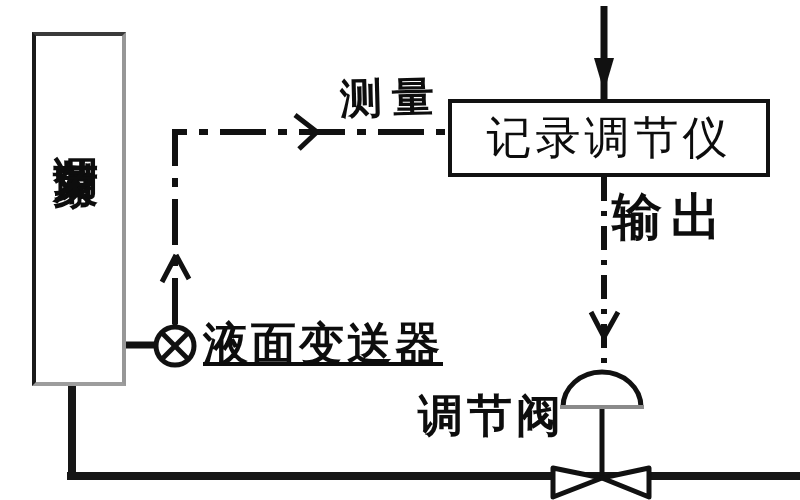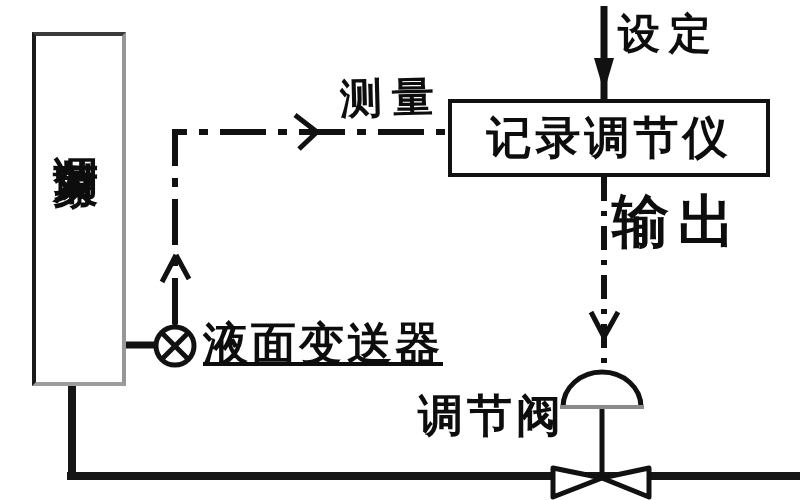--- a/index.html
+++ b/index.html
@@ -20,25 +20,25 @@
     left:52px;top:120px;font-size:45px;line-height:1.06;
     writing-mode:vertical-rl;text-orientation:upright;letter-spacing:3px;
   }
 
   
   .controller-box{
     position:absolute;left:448px;top:99px;width:322px;height:78px;background:#fff;
     border:4px solid #111;box-sizing:border-box;
     display:flex;align-items:center;justify-content:center;
   }
-  .controller-label{font-size:45px;font-weight:bold;letter-spacing:4px;}
+  .controller-label{font-size:45px;font-weight:normal;letter-spacing:4px;}
 
   .setpoint-label{left:618px;top:6px;font-size:42px;letter-spacing:9px;}
   .measurement-label{left:340px;top:70px;font-size:42px;letter-spacing:10px;transform:rotate(-1.5deg);}
-  .output-label{left:612px;top:184px;font-size:57px;letter-spacing:9px;}
+  .output-label{left:612px;top:184px;font-size:50px;letter-spacing:9px;}
   .transmitter-label{left:203px;top:314px;font-size:45px;letter-spacing:3px;text-decoration:underline;}
   .valve-label{left:418px;top:386px;font-size:45px;letter-spacing:4px;text-align:center;}
 </style>
 </head>
 <body>
 
 <div id="canvas">
 
   <svg id="diagram-svg" viewBox="0 0 800 500" xmlns="http://www.w3.org/2000/svg">
 
@@ -75,19 +75,18 @@
     </g>
   </svg>
 
   <div class="object-box"></div>
   <div class="lbl object-label">调节对象</div>
 
   <div class="controller-box">
     <span class="controller-label">记录调节仪</span>
   </div>
 
-  <div class="lbl setpoint-label">设定</div>
   <div class="lbl measurement-label">测量</div>
   <div class="lbl output-label">输出</div>
   <div class="lbl transmitter-label">液面变送器</div>
   <div class="lbl valve-label">调节阀</div>
 
 </div>
 
 </body></html>

